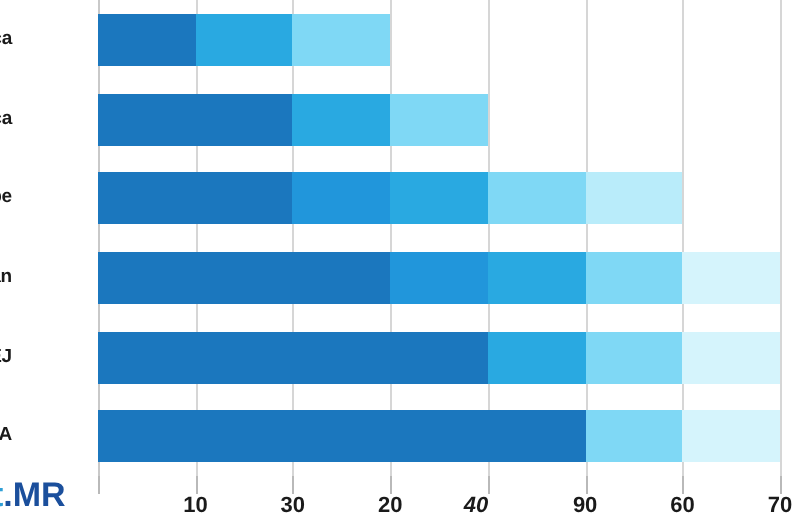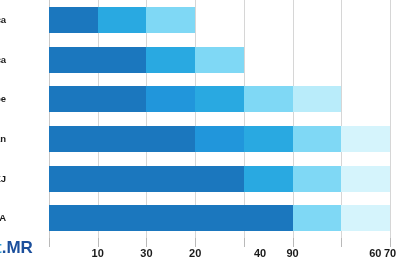--- a/index.html
+++ b/index.html
@@ -177,25 +177,25 @@
     </div>
 
   <div id="xaxis">
       <div class="tick" style="left: 48.7143px;"></div>
       <div class="tick-label" style="left: 48.7143px;">10</div>
       <div class="tick" style="left: 97.4286px;"></div>
       <div class="tick-label" style="left: 97.4286px;">30</div>
       <div class="tick" style="left: 146.143px;"></div>
       <div class="tick-label" style="left: 146.143px;">20</div>
       <div class="tick" style="left: 194.857px;"></div>
-      <div class="tick-label" style="left: 211px;">40</div>
+      <div class="tick-label" style="left: 189px; font-style: italic;">40</div>
       <div class="tick" style="left: 243.571px;"></div>
       <div class="tick-label" style="left: 243.571px;">90</div>
       <div class="tick" style="left: 292.286px;"></div>
-      <div class="tick-label" style="left: 292.286px; margin-left: 34px;">60</div>
+      <div class="tick-label" style="left: 292.286px;">60</div>
       <div class="tick" style="left: 341px;"></div>
       <div class="tick-label" style="left: 341px; text-align: right;">70</div>
       <div class="tick" style="left: 0px;"></div>
     </div>
 
   <div id="logo">
     <span class="logo-a">t</span><span class="logo-b">.MR</span>
   </div>
 
 </div>

